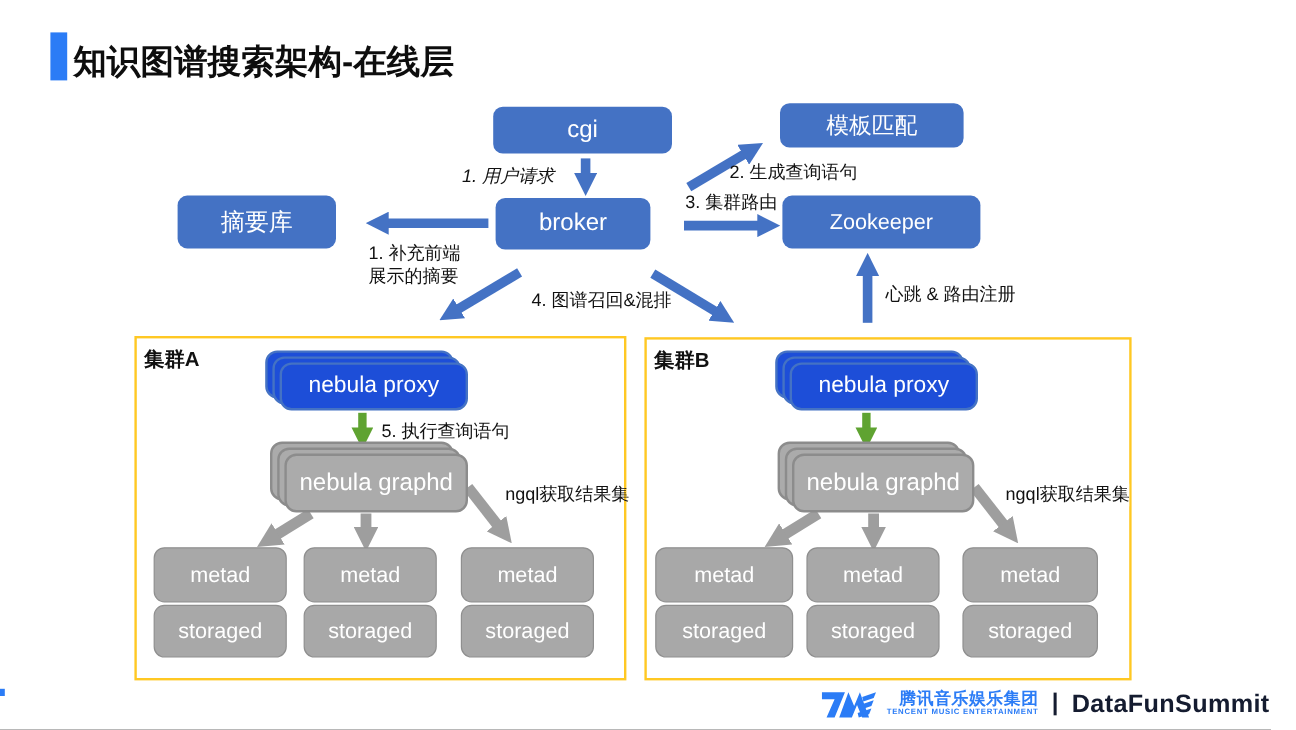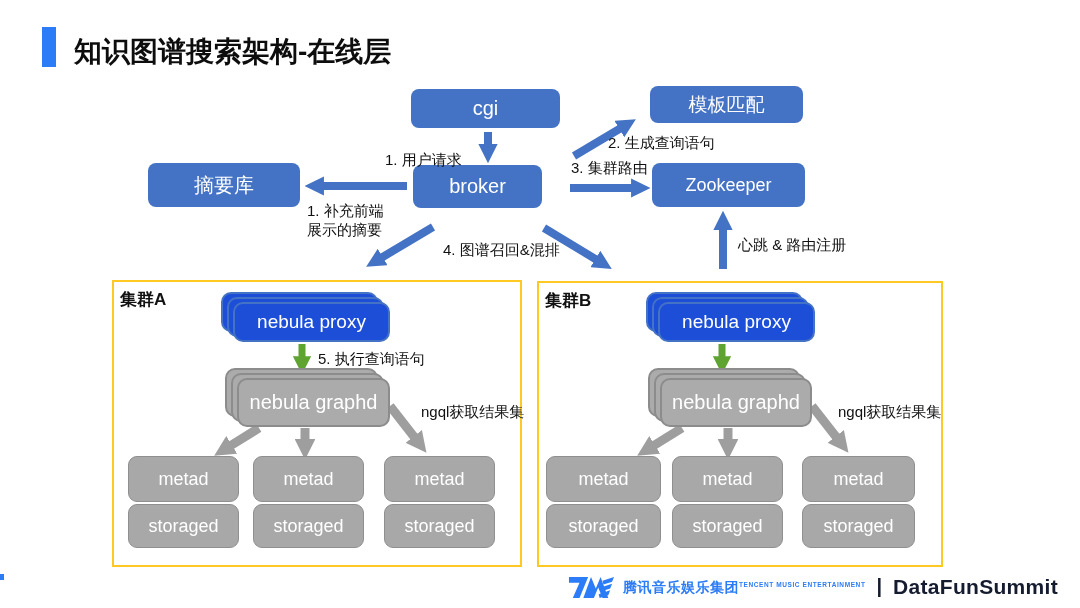--- a/index.html
+++ b/index.html
@@ -11,25 +11,25 @@
   .cluster{position:absolute;border:2px solid #FFC823;background:transparent;z-index:1;}
   .cluster-label{position:absolute;font-size:17px;font-weight:600;color:#111;z-index:4;}
   .stack-layer{position:absolute;border-radius:10px;box-sizing:border-box;}
   .green-layer{background:#1d4ed8;border:2px solid #4472C4;}
   .gray-layer{background:#ABABAB;border:2px solid #8C8C8C;}
   .stack-front{display:flex;align-items:center;justify-content:center;color:#fff;}
   .graybox{position:absolute;background:#A8A8A8;border:1px solid #8F8F8F;color:#fff;
            border-radius:9px;display:flex;align-items:center;justify-content:center;
            font-size:18px;z-index:3;box-sizing:border-box;}
   .title-bar{position:absolute;left:42px;top:27px;width:14px;height:40px;background:#2B7CF6;}
-  .title-text{position:absolute;left:74px;top:33px;font-size:28px;font-weight:bold;color:#0d0d0d;}
+  .title-text{position:absolute;left:61px;top:33px;font-size:28px;font-weight:bold;color:#0d0d0d;}
   .red-note{position:absolute;left:836px;top:176px;font-size:21px;font-weight:bold;color:#FF0000;z-index:4;}
   #arrows{position:absolute;left:0;top:0;z-index:2;}
   .footer{position:absolute;right:22px;bottom:7px;display:flex;align-items:center;gap:9px;z-index:5;}
-  .tme-text-col{display:flex;flex-direction:row;line-height:1;}
+  .tme-text-col{display:flex;flex-direction:column;line-height:1;align-items:flex-end;}
   .tme-cn{font-size:14px;font-weight:bold;color:#2B7CF6;letter-spacing:0.5px;}
   .tme-en{font-size:6.5px;font-weight:bold;color:#2B7CF6;letter-spacing:0.6px;margin-top:2px;}
   .footer-sep{font-size:20px;font-weight:bold;color:#151C30;margin:0 2px;}
   .summit{font-size:21px;font-weight:bold;color:#151C30;letter-spacing:0.3px;}
   .edge-nub{position:absolute;left:0;top:574px;width:4px;height:6px;background:#2B7CF6;}
 </style>
 </head>
 <body>
 
 <div id="canvas">
@@ -65,25 +65,25 @@
     <line x1="305" y1="428" x2="305" y2="441" stroke="#9E9E9E" stroke-width="9" marker-end="url(#mr)"></line>
     <line x1="390" y1="406" x2="415" y2="438" stroke="#9E9E9E" stroke-width="9" marker-end="url(#mr)"></line>
 
     <line x1="682" y1="428" x2="653" y2="446" stroke="#9E9E9E" stroke-width="9" marker-end="url(#mr)"></line>
     <line x1="728" y1="428" x2="728" y2="441" stroke="#9E9E9E" stroke-width="9" marker-end="url(#mr)"></line>
     <line x1="812" y1="406" x2="837" y2="438" stroke="#9E9E9E" stroke-width="9" marker-end="url(#mr)"></line>
   </svg>
 
   <div class="bluebox" style="left:650px;top:86px;width:153px;height:37px;font-size:19px;">模板匹配</div>
   <div class="bluebox" style="left:411px;top:89px;width:149px;height:39px;font-size:20px;">cgi</div>
-  <div class="bluebox" style="left:148px;top:163px;width:152px;height:44px;font-size:20px;">摘要库</div>
+  <div class="bluebox" style="left:148px;top:163px;width:132px;height:44px;font-size:20px;">摘要库</div>
   <div class="bluebox" style="left:413px;top:165px;width:129px;height:43px;font-size:20px;">broker</div>
-  <div class="bluebox" style="left:652px;top:163px;width:153px;height:44px;font-size:18px;">Zookeeper</div>
+  <div class="bluebox" style="left:652px;top:163px;width:165px;height:44px;font-size:18px;">Zookeeper</div>
 
-  <div class="lbl" style="left:385px;top:151px;">1. 用户请求</div>
+  <div class="lbl" style="left:385px;top:138px;font-style:italic;">1. 用户请求</div>
   <div class="lbl" style="left:608px;top:134px;">2. 生成查询语句</div>
   <div class="lbl" style="left:571px;top:159px;">3. 集群路由</div>
   <div class="lbl" style="left:307px;top:202px;">1. 补充前端</div>
   <div class="lbl" style="left:307px;top:221px;">展示的摘要</div>
   <div class="lbl" style="left:443px;top:241px;">4. 图谱召回&amp;混排</div>
   <div class="lbl" style="left:738px;top:236px;">心跳 &amp; 路由注册</div>
 
 
   <div class="cluster" style="left:112px;top:280px;width:406px;height:283px;"></div>
   <div class="cluster-label" style="left:120px;top:288px;">集群A</div>

